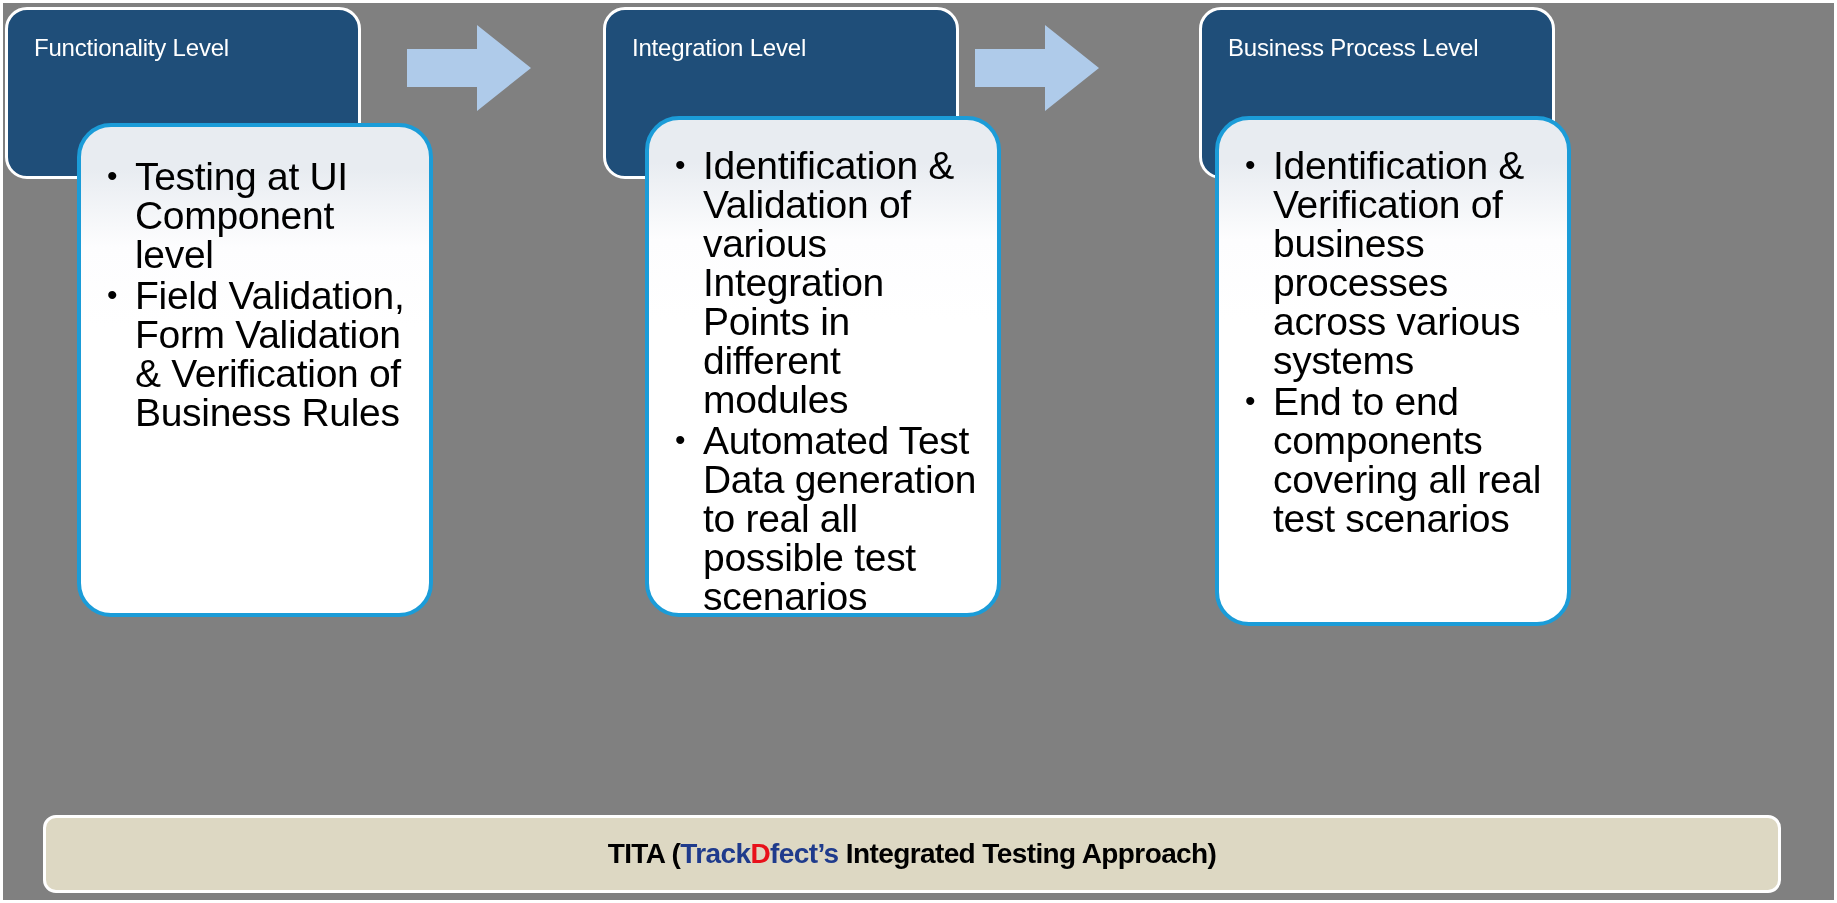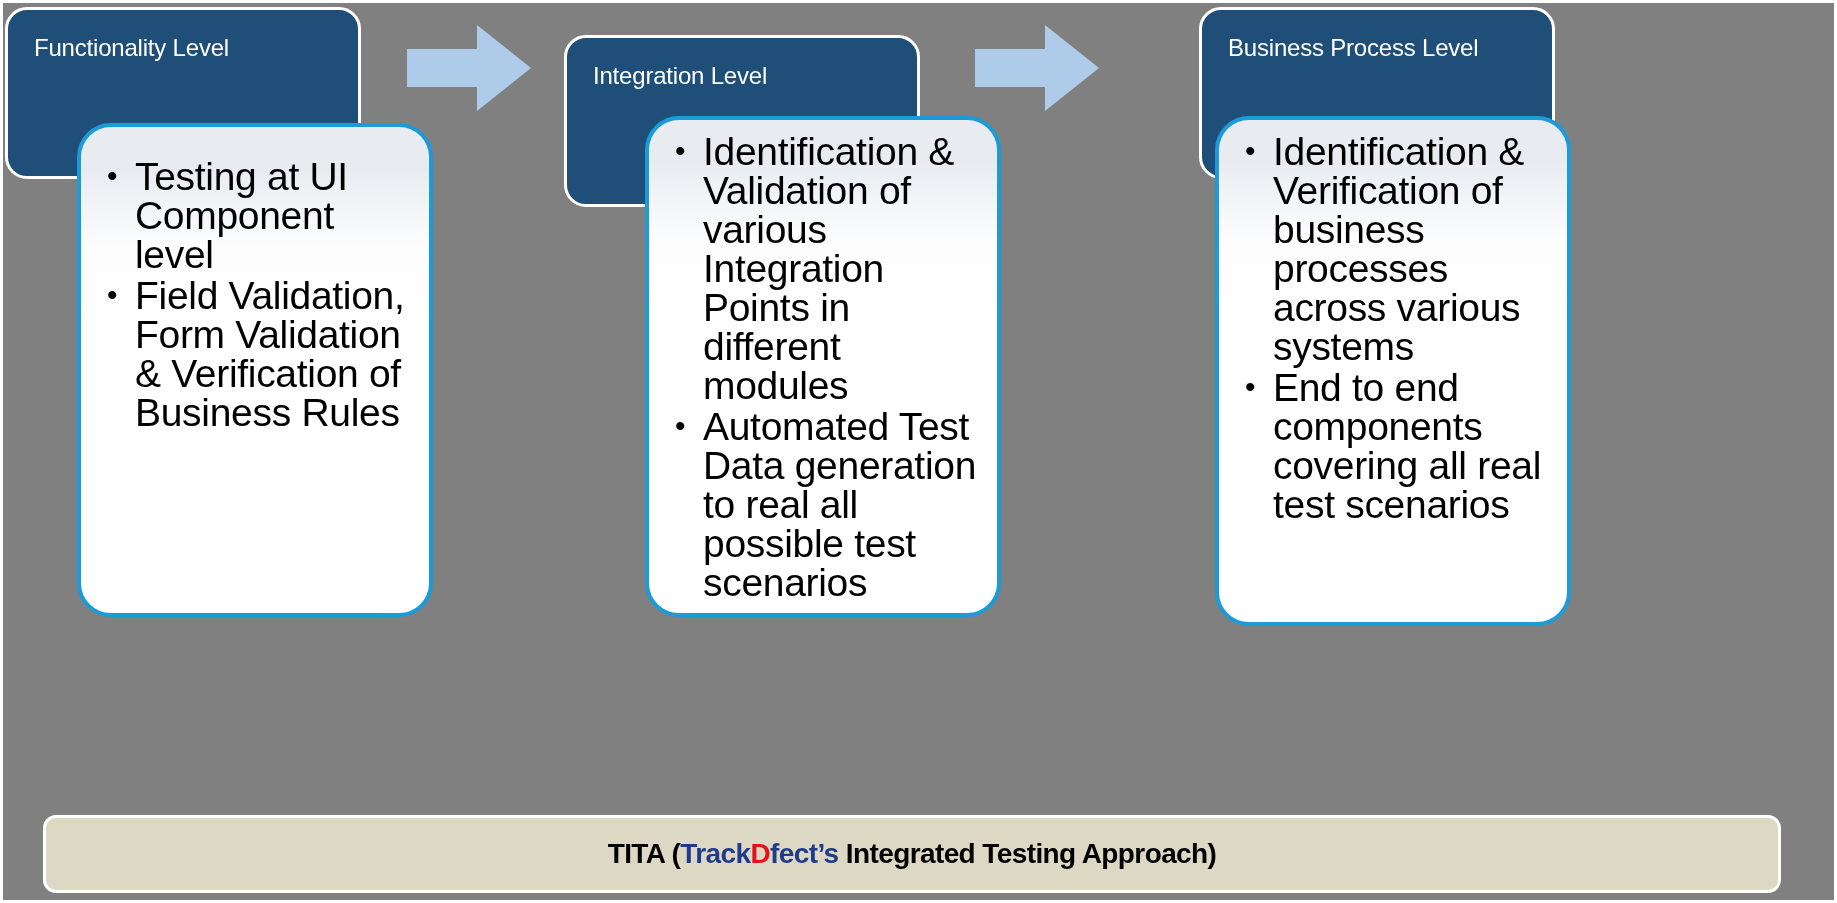--- a/index.html
+++ b/index.html
@@ -32,21 +32,21 @@
     border-radius: 22px;
     box-sizing: border-box;
     color: #ffffff;
     padding: 24px 26px 0 26px;
     font-size: 24px;
     line-height: 1.18;
     letter-spacing: -0.2px;
     z-index: 1;
   }
   #header-1 { left: 2px;    top: 4px;  width: 356px; height: 172px; }
-  #header-2 { left: 561px;  top: 4px;  width: 356px; height: 172px; margin-top: 28px; }
+  #header-2 { left: 600px;  top: 4px;  width: 356px; height: 172px; }
   #header-3 { left: 1196px; top: 4px;  width: 356px; height: 172px; }
 
   
   .arrow {
     position: absolute;
     z-index: 0;
   }
   #arrow-1 { left: 404px;  top: 22px; width: 124px; height: 86px; }
   #arrow-2 { left: 972px;  top: 22px; width: 124px; height: 86px; }
   .arrow svg { display: block; width: 100%; height: 100%; }
@@ -63,21 +63,21 @@
   }
   #card-1 { left: 74px;   top: 120px; width: 356px; height: 494px; }
   #card-2 { left: 642px;  top: 113px; width: 356px; height: 501px; }
   #card-3 { left: 1212px; top: 113px; width: 356px; height: 510px; }
 
   .bullet-list {
     margin: 0;
     padding: 30px 14px 0 54px;
     list-style: none;
   }
-  #card-2 .bullet-list, #card-3 .bullet-list { padding-top: 12px; }
+  #card-2 .bullet-list, #card-3 .bullet-list { padding-top: 26px; }
 
   .bullet-list li {
     position: relative;
     color: #000000;
     font-size: 39px;
     line-height: 39px;
     letter-spacing: -0.3px;
     margin-bottom: 2px;
   }
   .bullet-list li::before {

